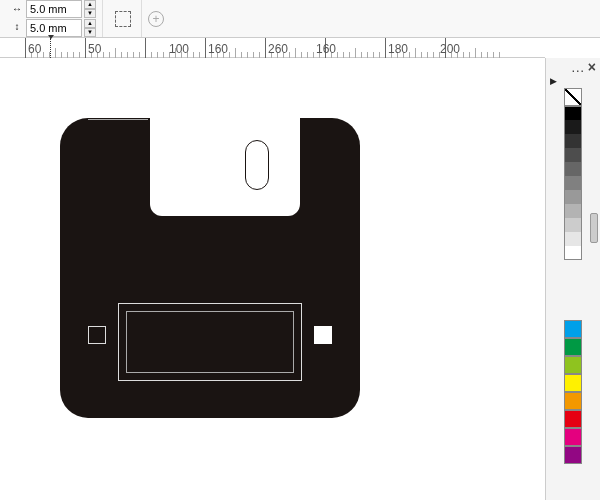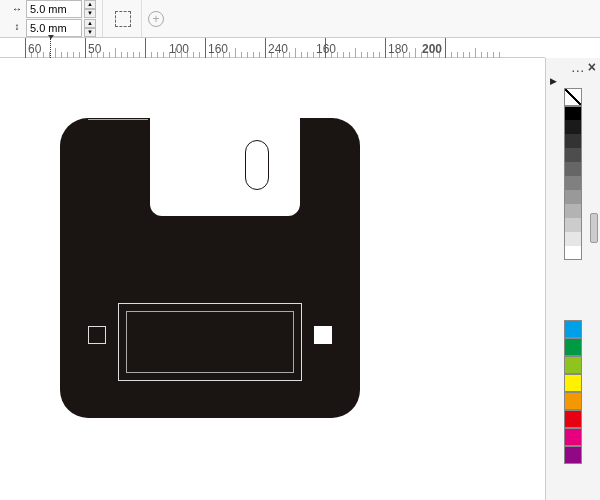--- a/index.html
+++ b/index.html
@@ -134,21 +134,21 @@
     <div class="rtick rtick-major" style="left: 265px; height: 20px; top: 0px;"></div>
     <div class="rtick" style="left: 271px; height: 6px; top: 14px;"></div>
     <div class="rtick" style="left: 277px; height: 6px; top: 14px;"></div>
     <div class="rtick" style="left: 283px; height: 6px; top: 14px;"></div>
     <div class="rtick" style="left: 289px; height: 6px; top: 14px;"></div>
     <div class="rtick" style="left: 295px; height: 10px; top: 10px;"></div>
     <div class="rtick" style="left: 301px; height: 6px; top: 14px;"></div>
     <div class="rtick" style="left: 307px; height: 6px; top: 14px;"></div>
     <div class="rtick" style="left: 313px; height: 6px; top: 14px;"></div>
     <div class="rtick" style="left: 319px; height: 6px; top: 14px;"></div>
-    <div class="rtick-lbl" style="left: 268px;">240</div>
+    <div class="rtick-lbl" style="left: 268px;">260</div>
     <div class="rtick rtick-major" style="left: 325px; height: 20px; top: 0px;"></div>
     <div class="rtick" style="left: 331px; height: 6px; top: 14px;"></div>
     <div class="rtick" style="left: 337px; height: 6px; top: 14px;"></div>
     <div class="rtick" style="left: 343px; height: 6px; top: 14px;"></div>
     <div class="rtick" style="left: 349px; height: 6px; top: 14px;"></div>
     <div class="rtick" style="left: 355px; height: 10px; top: 10px;"></div>
     <div class="rtick" style="left: 361px; height: 6px; top: 14px;"></div>
     <div class="rtick" style="left: 367px; height: 6px; top: 14px;"></div>
     <div class="rtick" style="left: 373px; height: 6px; top: 14px;"></div>
     <div class="rtick" style="left: 379px; height: 6px; top: 14px;"></div>
@@ -167,21 +167,21 @@
     <div class="rtick rtick-major" style="left: 445px; height: 20px; top: 0px;"></div>
     <div class="rtick" style="left: 451px; height: 6px; top: 14px;"></div>
     <div class="rtick" style="left: 457px; height: 6px; top: 14px;"></div>
     <div class="rtick" style="left: 463px; height: 6px; top: 14px;"></div>
     <div class="rtick" style="left: 469px; height: 6px; top: 14px;"></div>
     <div class="rtick" style="left: 475px; height: 10px; top: 10px;"></div>
     <div class="rtick" style="left: 481px; height: 6px; top: 14px;"></div>
     <div class="rtick" style="left: 487px; height: 6px; top: 14px;"></div>
     <div class="rtick" style="left: 493px; height: 6px; top: 14px;"></div>
     <div class="rtick" style="left: 499px; height: 6px; top: 14px;"></div>
-    <div class="rtick-lbl" style="left: 422px; font-weight: bold;">200</div>
+    <div class="rtick-lbl" style="left: 440px;">200</div>
   </div>
 <div class="ruler-marker" style="left:50px"></div>
 
 <div class="canvas">
   <div class="disk">
     <div class="top-edge"></div>
     <div class="shutter"></div>
     <div class="shutter-slot"></div>
     <div class="label-area"></div>
     <div class="label-inner"></div>

